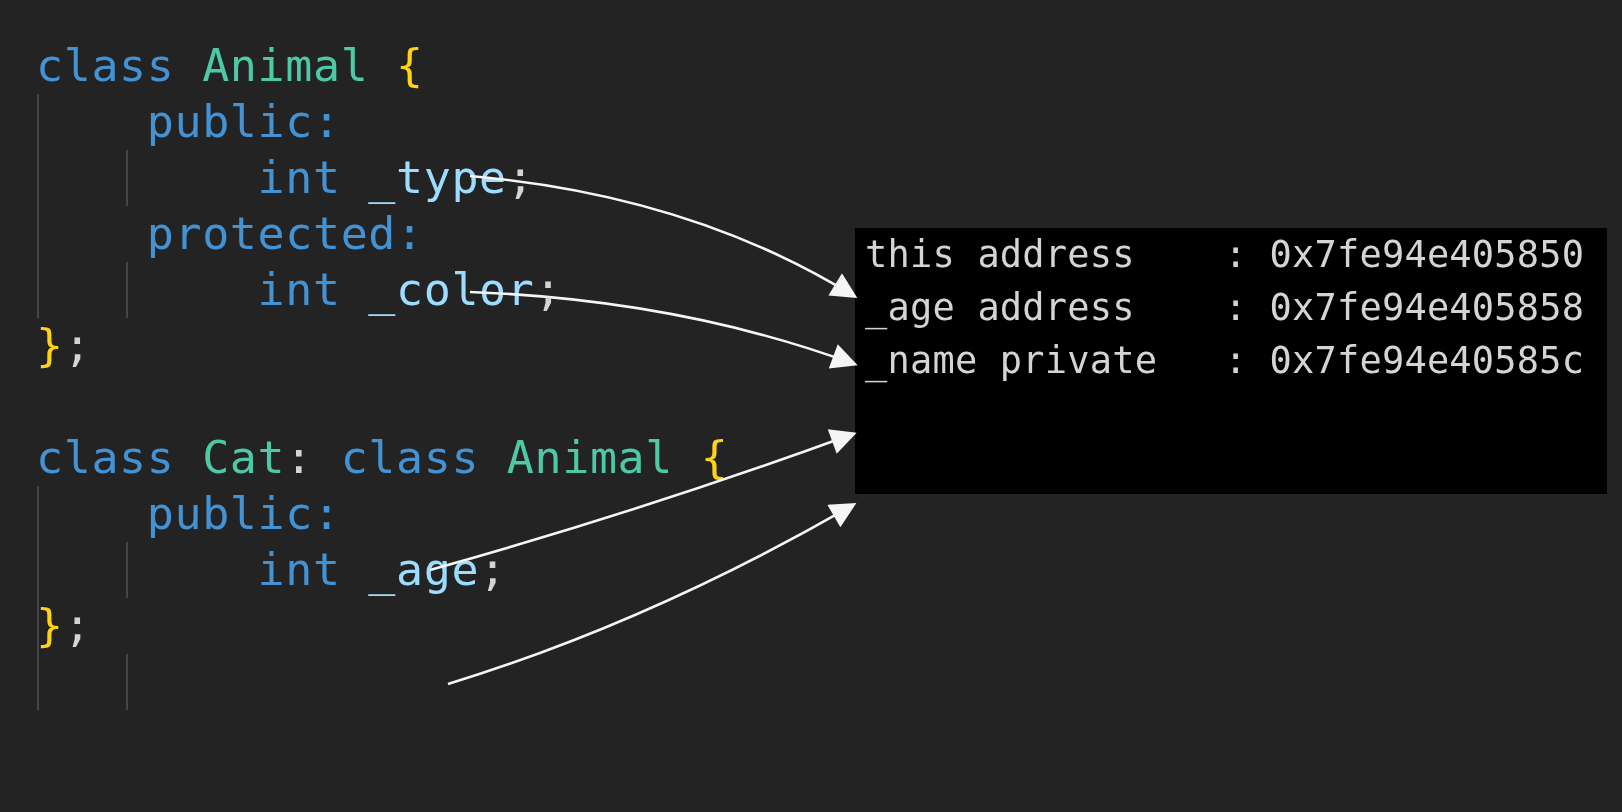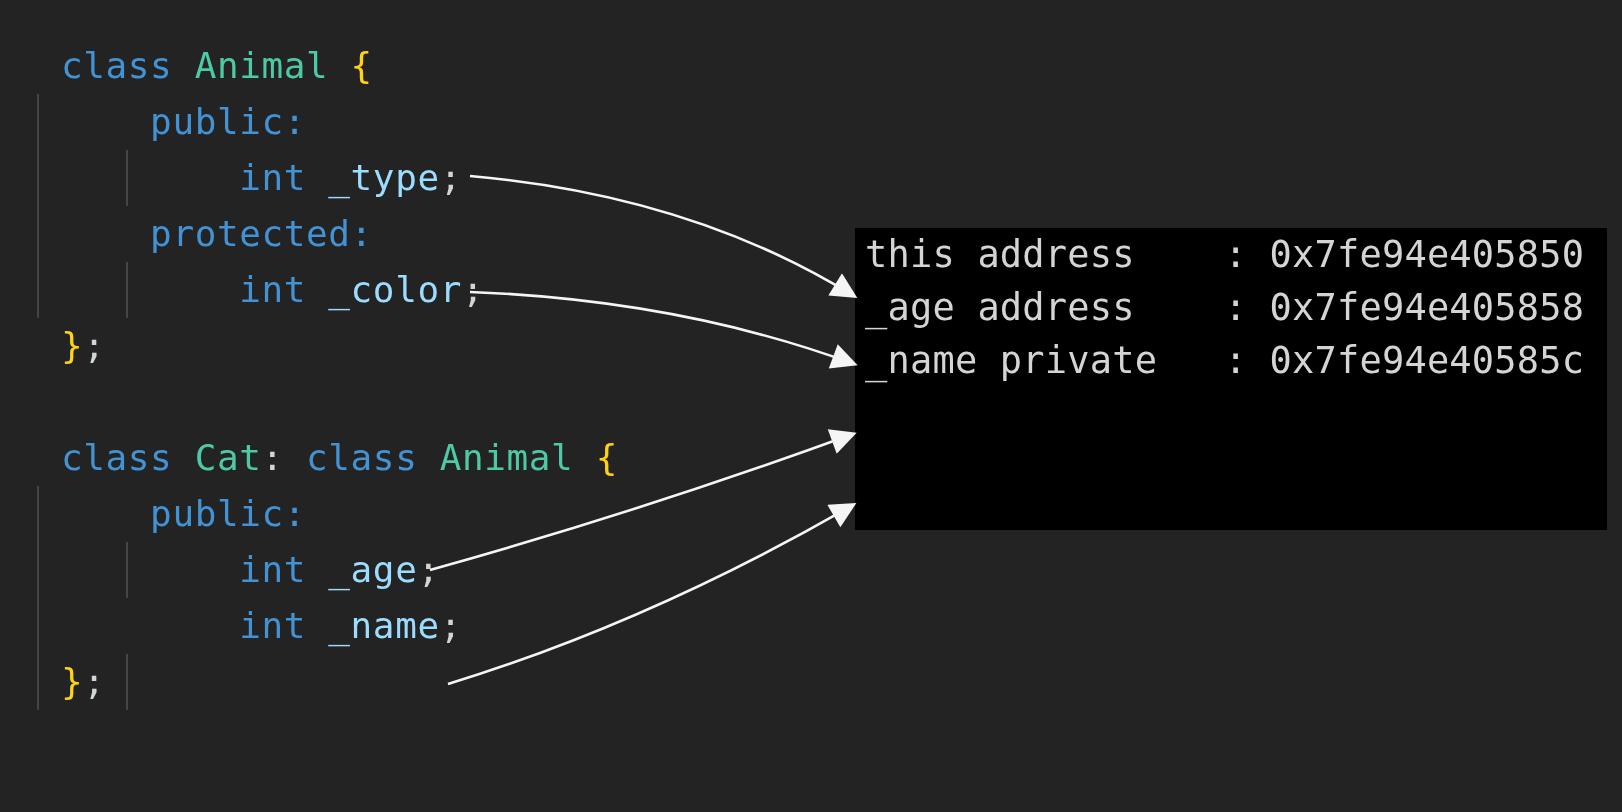--- a/index.html
+++ b/index.html
@@ -11,23 +11,22 @@
     height: 812px;
     position: relative;
     overflow: hidden;
     background: var(--bg, #232323);
     font-family: "DejaVu Sans Mono", "Liberation Mono", monospace;
   }
   .code {
     position: absolute;
     left: 36px;
     top: 38px;
-    font-size: 36px;
+    font-size: 45px;
     letter-spacing: 0.6px;
-    margin-left: 25px;
   }
   .code-line {
     height: 56px;
     line-height: 56px;
     white-space: pre;
   }
   .tk-keyword { color: var(--tk-keyword); }
   .tk-type    { color: var(--tk-type); }
   .tk-member  { color: var(--tk-member); }
   .tk-brace   { color: var(--tk-brace); }
@@ -36,21 +35,21 @@
   .guide {
     position: absolute;
     width: 2px;
     background: var(--guide, #454545);
   }
   .membox {
     position: absolute;
     left: 855px;
     top: 228px;
     width: 752px;
-    height: 302px;
+    height: 266px;
     box-sizing: border-box;
     padding-left: 10px;
     background: var(--membg, #000);
     color: var(--memfg, #d4d4d4);
     font-size: 37px;
     letter-spacing: 0.2px;
   }
   .mem-row {
     height: 53.2px;
     line-height: 53.2px;
@@ -77,21 +76,20 @@
       <div class="code-line"><span class="tk-keyword">class</span><span class="tk-plain"> </span><span class="tk-type">Animal</span><span class="tk-plain"> </span><span class="tk-brace">{</span></div>
       <div class="code-line"><span class="tk-plain">    </span><span class="tk-keyword">public:</span></div>
       <div class="code-line"><span class="tk-plain">        </span><span class="tk-keyword">int</span><span class="tk-plain"> </span><span class="tk-member">_type</span><span class="tk-punct">;</span></div>
       <div class="code-line"><span class="tk-plain">    </span><span class="tk-keyword">protected:</span></div>
       <div class="code-line"><span class="tk-plain">        </span><span class="tk-keyword">int</span><span class="tk-plain"> </span><span class="tk-member">_color</span><span class="tk-punct">;</span></div>
       <div class="code-line"><span class="tk-brace">}</span><span class="tk-punct">;</span></div>
       <div class="code-line"></div>
       <div class="code-line"><span class="tk-keyword">class</span><span class="tk-plain"> </span><span class="tk-type">Cat</span><span class="tk-punct">:</span><span class="tk-plain"> </span><span class="tk-keyword">class</span><span class="tk-plain"> </span><span class="tk-type">Animal</span><span class="tk-plain"> </span><span class="tk-brace">{</span></div>
       <div class="code-line"><span class="tk-plain">    </span><span class="tk-keyword">public:</span></div>
       <div class="code-line"><span class="tk-plain">        </span><span class="tk-keyword">int</span><span class="tk-plain"> </span><span class="tk-member">_age</span><span class="tk-punct">;</span></div>
-      <div class="code-line"><span class="tk-plain">        </span><span class="tk-keyword">int</span><span class="tk-plain"> </span><span class="tk-member">_name</span><span class="tk-punct">;</span></div>
       <div class="code-line"><span class="tk-brace">}</span><span class="tk-punct">;</span></div>
     </div>
 
   <div>
     <div class="guide" style="left:37px;  top:94px;  height:224px;"></div>
     <div class="guide" style="left:126px; top:150px; height:56px;"></div>
     <div class="guide" style="left:126px; top:262px; height:56px;"></div>
     <div class="guide" style="left:37px;  top:486px; height:224px;"></div>
     <div class="guide" style="left:126px; top:542px; height:56px;"></div>
     <div class="guide" style="left:126px; top:654px; height:56px;"></div>

